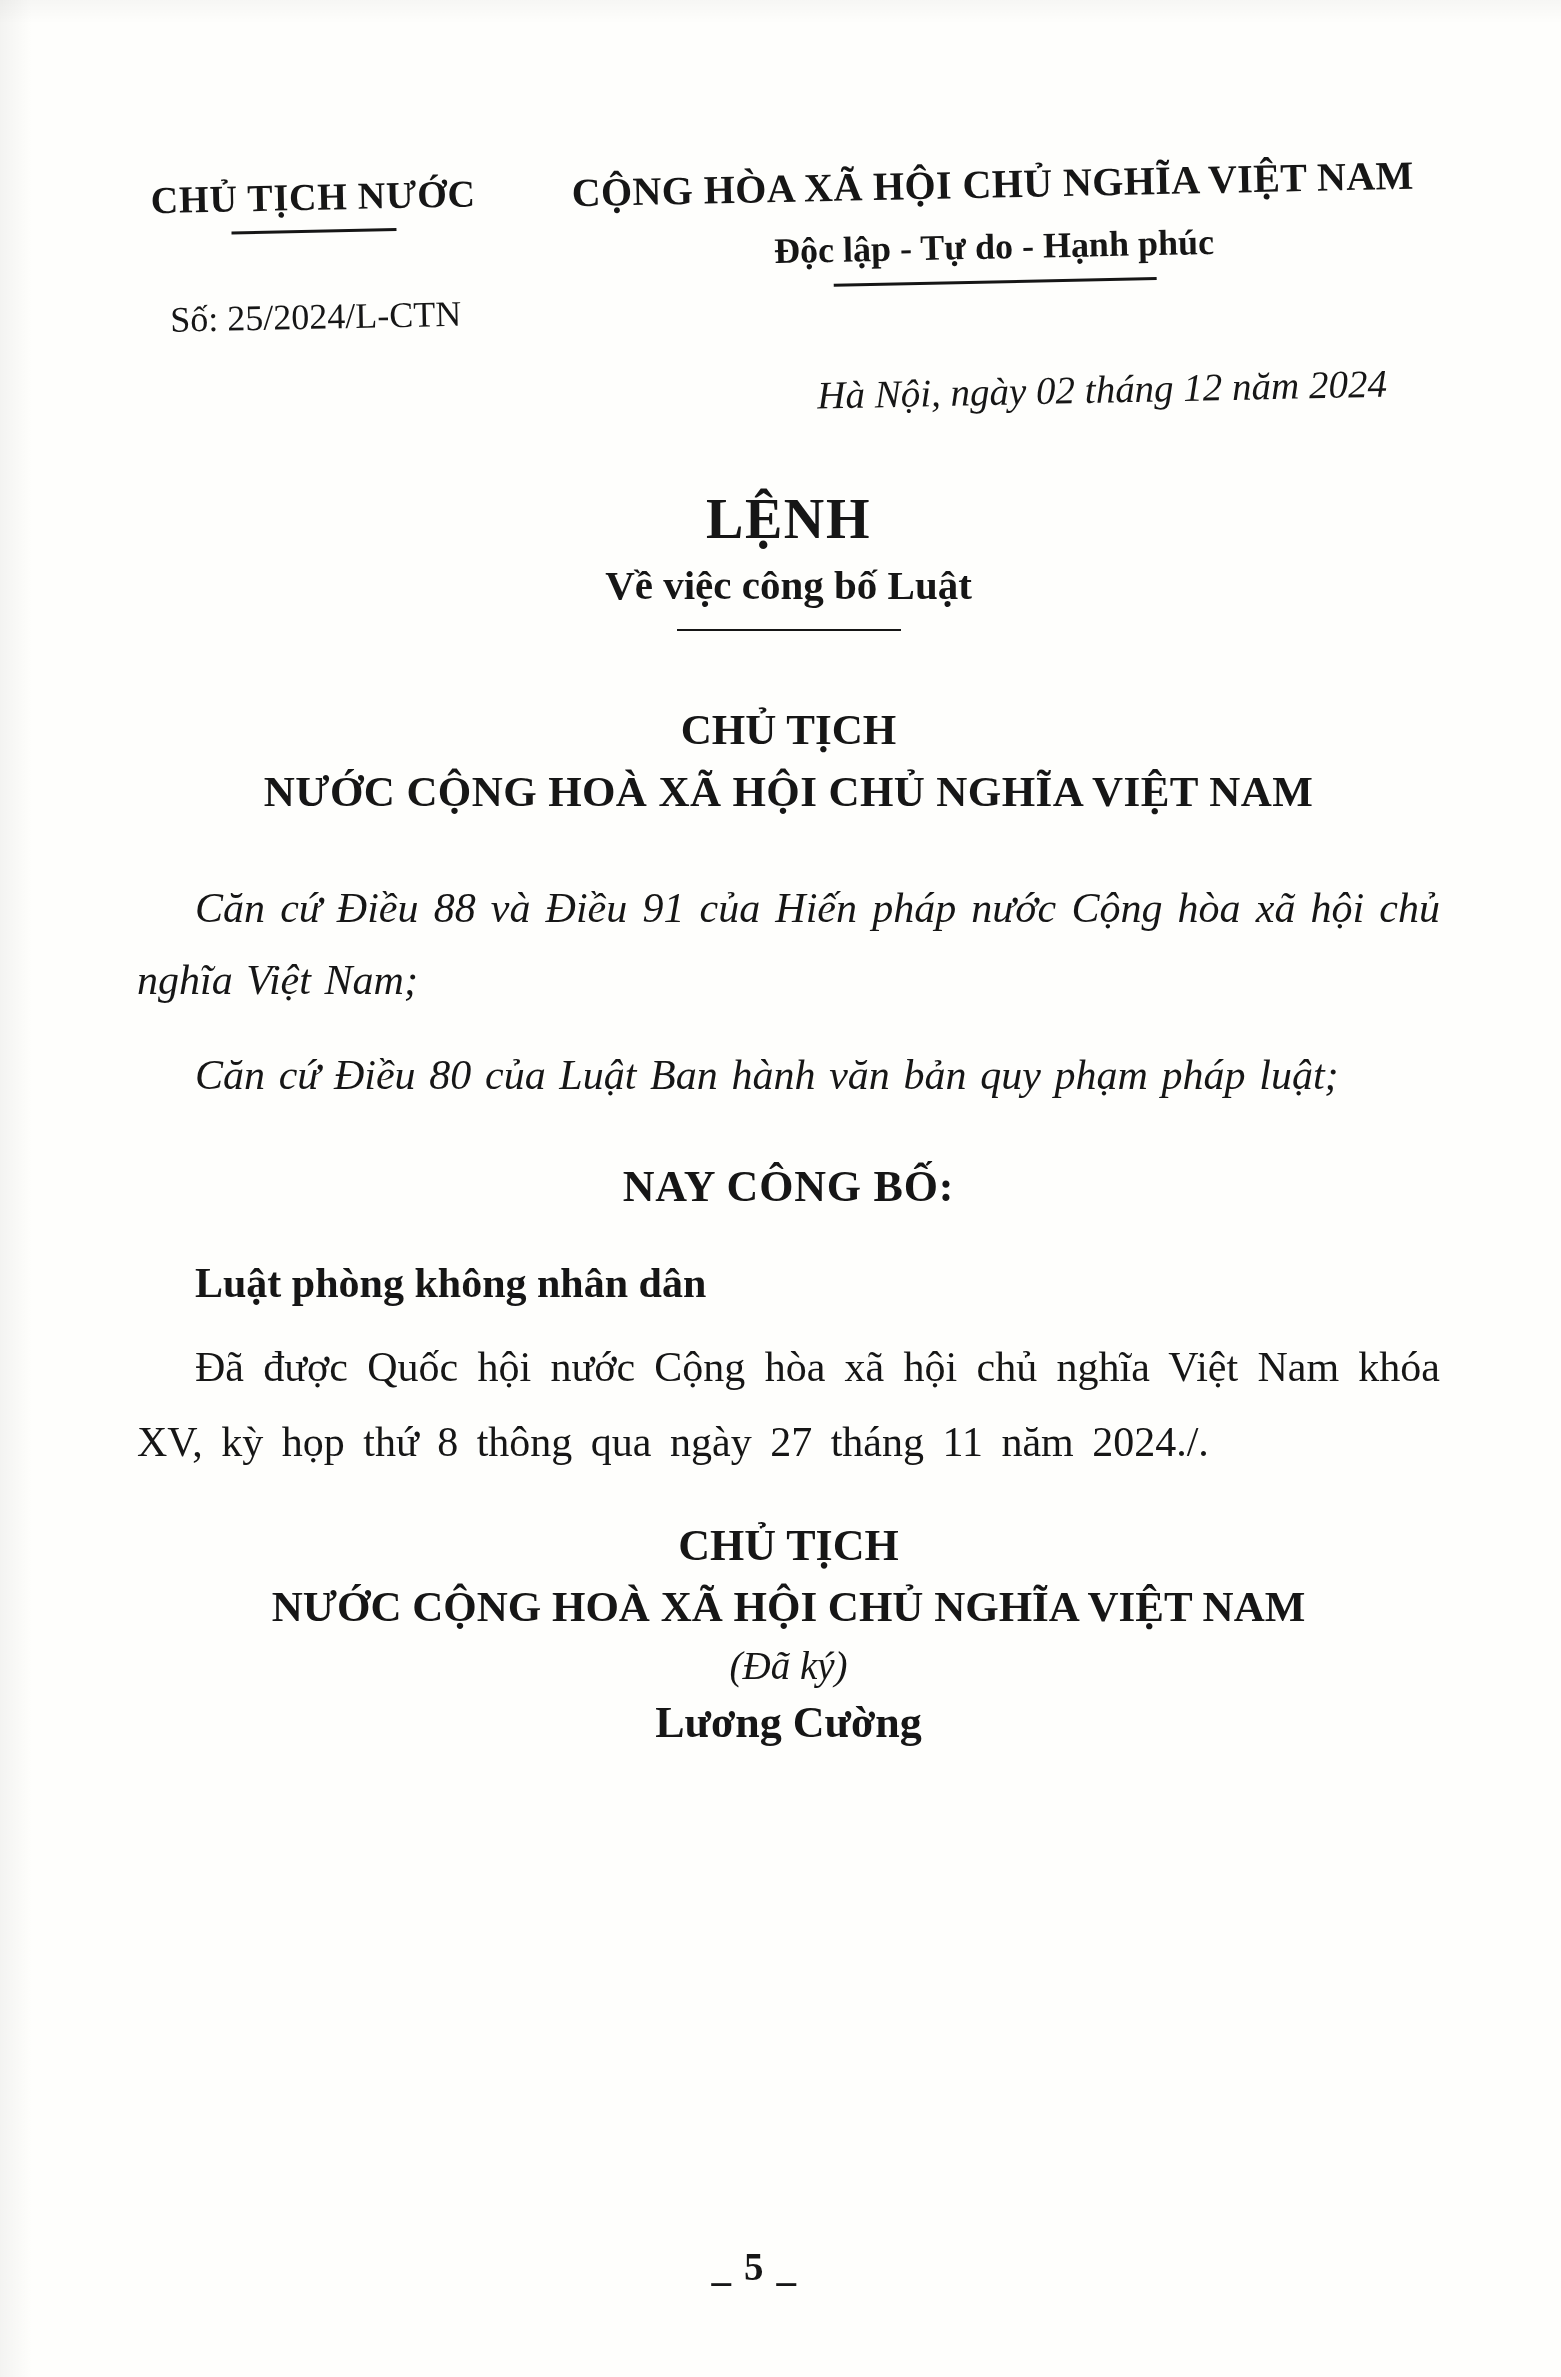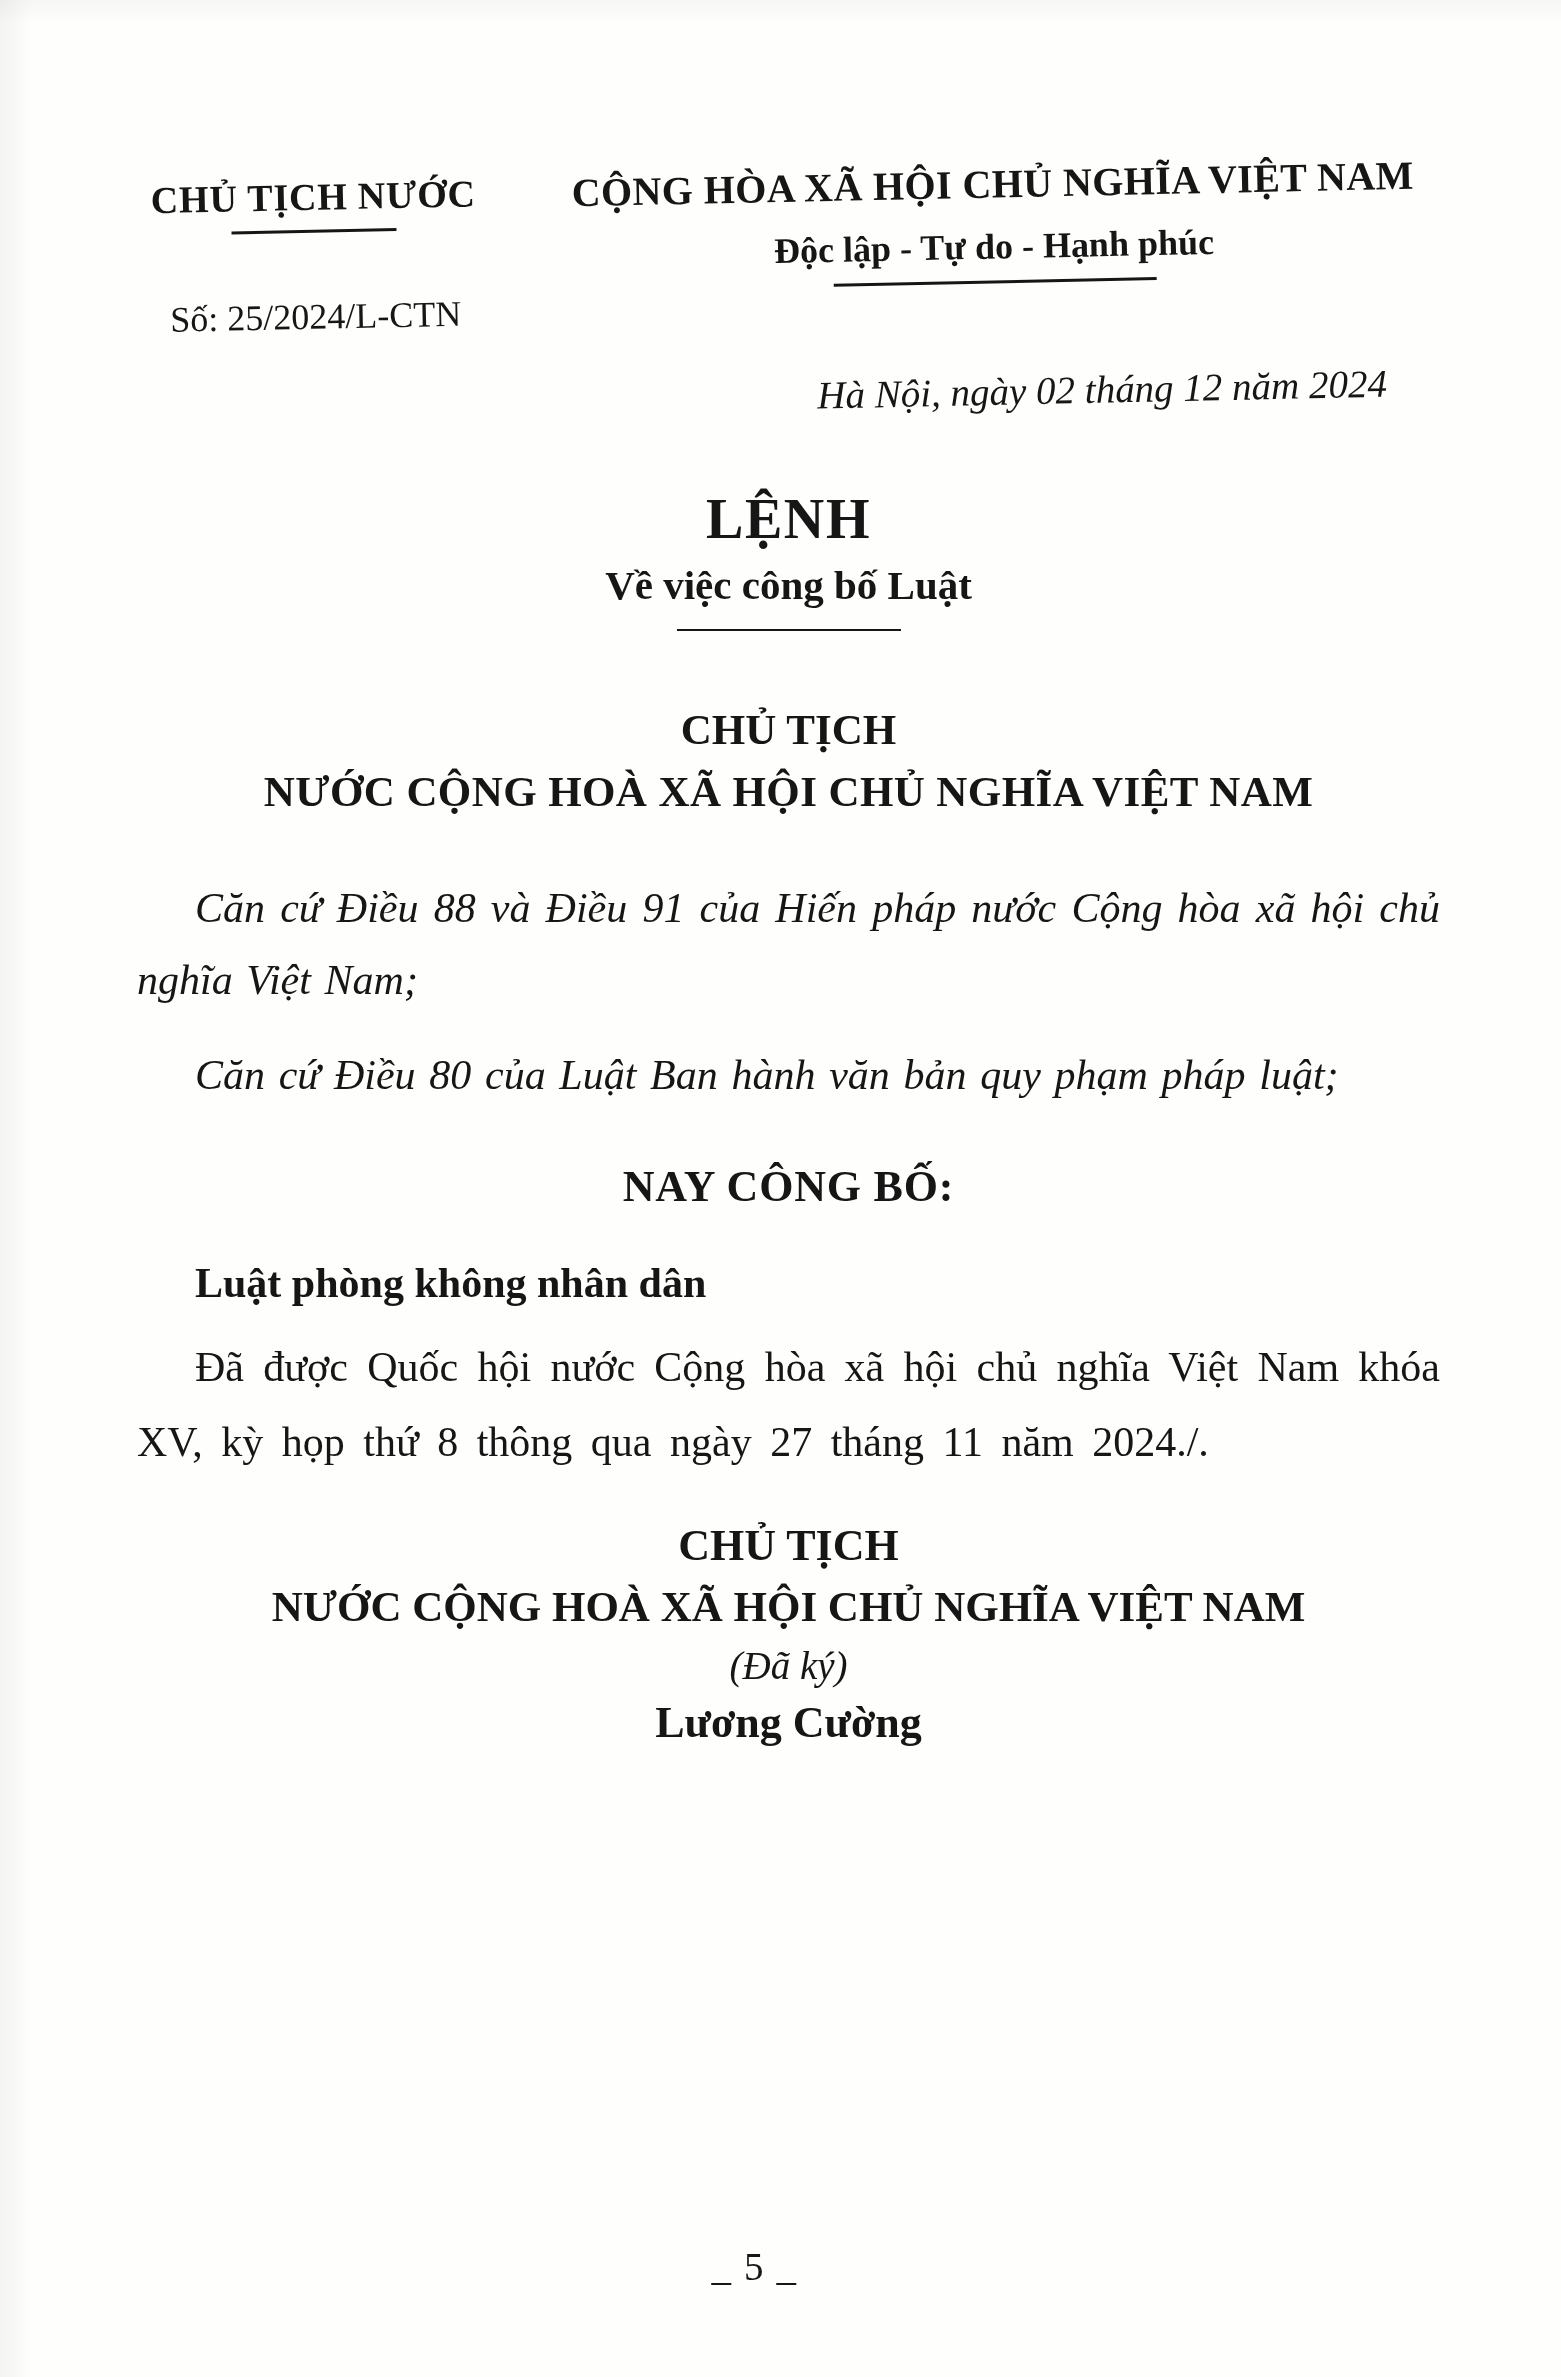--- a/index.html
+++ b/index.html
@@ -194,20 +194,21 @@
   }
 
   .page-number {
     position: absolute;
     left: 0;
     right: 52px;
     top: 2244px;
     text-align: center;
     font-size: 39px;
     letter-spacing: 1.6px;
+    font-weight: bold;
   }
 </style>
 </head>
 <body>
 
 <div class="page">
 
   <div class="header-tilt">
     <div class="header-row">
       <div class="header-left">

